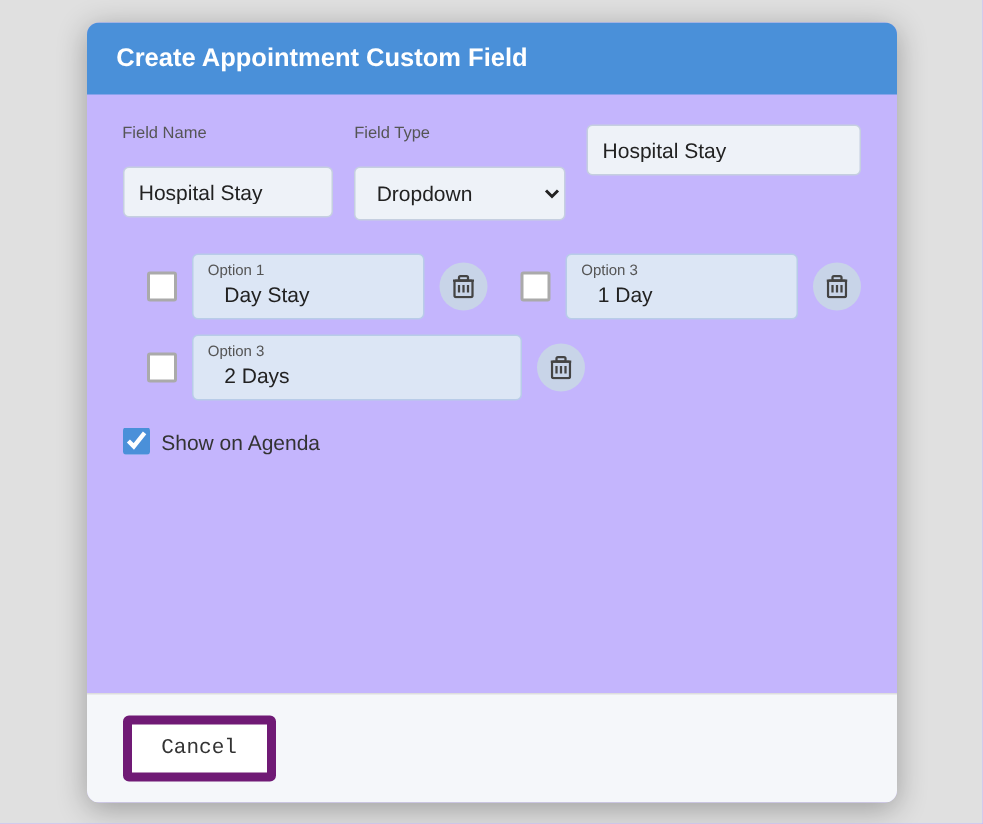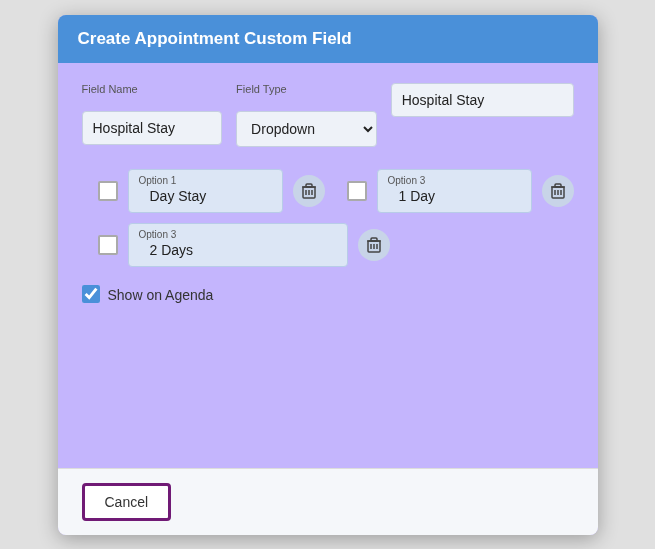--- a/index.html
+++ b/index.html
@@ -164,27 +164,28 @@
       color: #333;
     }
     .dialog-footer {
       border-top: 1px solid #ddd;
       padding: 14px 24px;
       display: flex;
       gap: 10px;
       background: #f5f7fa;
     }
     .btn-cancel {
-      border: 3px solid #701a75;
+      border: 6px solid #701a75;
       background: white;
       border-radius: 4px;
       padding: 8px 20px;
       font-size: 14px;
       cursor: pointer;
       color: #333;
+      font-family: Liberation Mono, monospace;
     }
     .btn-create {
       border: none;
       background: #4a90d9;
       color: white;
       border-radius: 4px;
       padding: 8px 22px;
       font-size: 14px;
       cursor: pointer;
       font-weight: bold;

